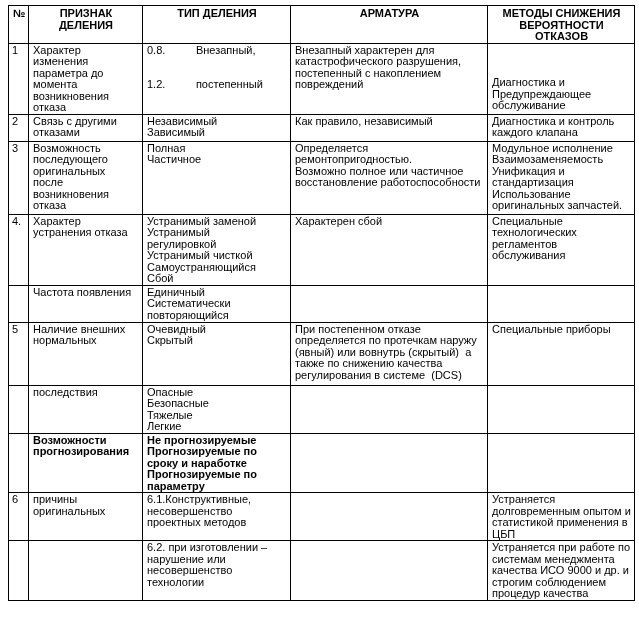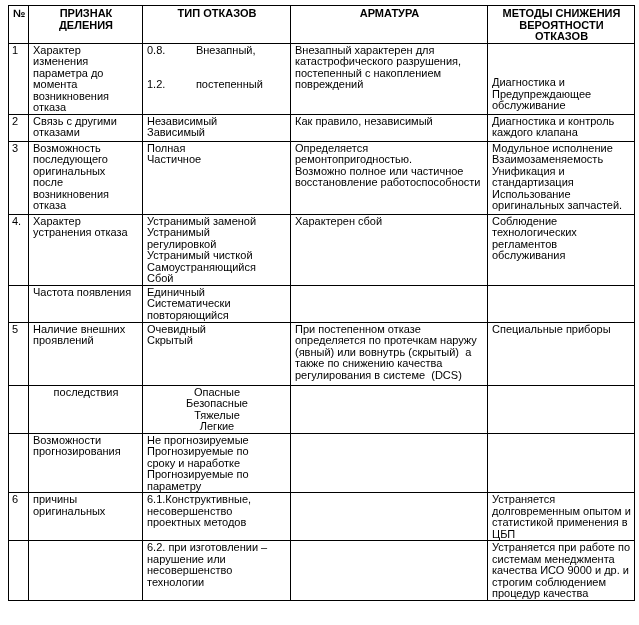--- a/index.html
+++ b/index.html
@@ -60,21 +60,21 @@
       <col style="width:114px">
       <col style="width:148px">
       <col style="width:197px">
       <col style="width:147px">
     </colgroup>
     <thead>
       <tr id="header-row">
           <th>№</th>
           <th>ПРИЗНАК
 ДЕЛЕНИЯ</th>
-          <th>ТИП ОТКАЗОВ</th>
+          <th>ТИП ДЕЛЕНИЯ</th>
           <th>АРМАТУРА</th>
           <th>МЕТОДЫ СНИЖЕНИЯ
 ВЕРОЯТНОСТИ ОТКАЗОВ</th>
         </tr>
     </thead>
     <tbody id="table-body">
         <tr style="height: 70px;">
           <td class="numcol">1</td>
           <td>Характер
 изменения
@@ -128,57 +128,57 @@
           <td class="numcol">4.</td>
           <td>Характер
 устранения отказа</td>
           <td>Устранимый заменой
 Устранимый
 регулировкой
 Устранимый чисткой
 Самоустраняющийся
 Сбой</td>
           <td>Характерен сбой</td>
-          <td>Соблюдение
+          <td>Специальные
 технологических
 регламентов обслуживания</td>
         </tr>
         <tr style="height: 37px;">
           <td class="numcol"></td>
           <td>Частота появления</td>
           <td>Единичный
 Систематически
 повторяющийся</td>
           <td></td>
           <td></td>
         </tr>
         <tr style="height: 63px;">
           <td class="numcol">5</td>
           <td>Наличие внешних
-проявлений</td>
+нормальных</td>
           <td>Очевидный
 Скрытый</td>
           <td>При постепенном отказе
 определяется по протечкам наружу
 (явный) или вовнутрь (скрытый)  а
 также по снижению качества
 регулирования в системе  (DCS)</td>
           <td>Специальные приборы</td>
         </tr>
-        <tr style="height: 47px; text-align: center;">
+        <tr style="height: 47px;">
           <td class="numcol"></td>
           <td>последствия</td>
           <td>Опасные
 Безопасные
 Тяжелые
 Легкие</td>
           <td></td>
           <td></td>
         </tr>
-        <tr style="height: 57px;">
+        <tr style="height: 57px; font-weight: bold;">
           <td class="numcol"></td>
           <td>Возможности
 прогнозирования</td>
           <td>Не прогнозируемые
 Прогнозируемые по
 сроку и наработке
 Прогнозируемые по
 параметру</td>
           <td></td>
           <td></td>

